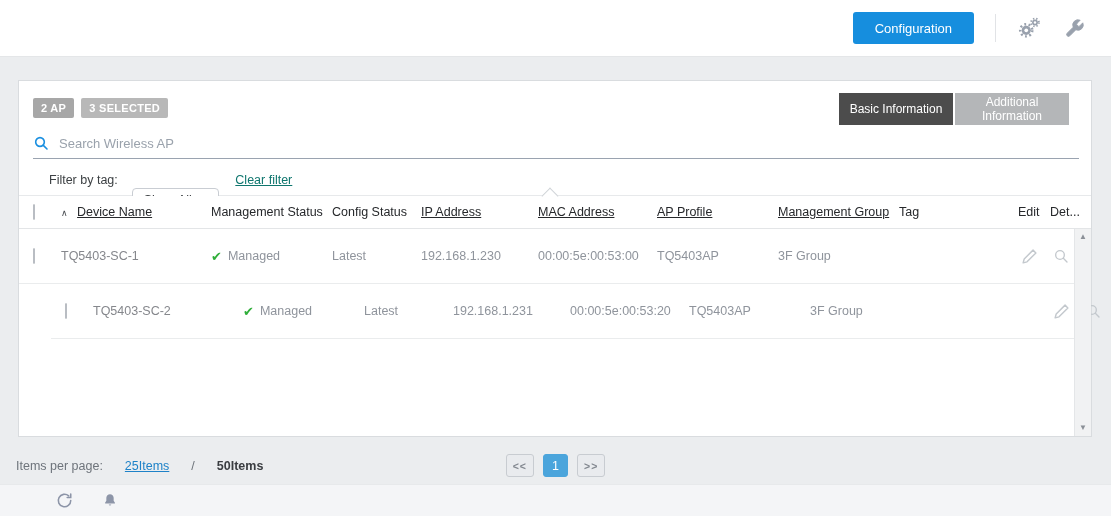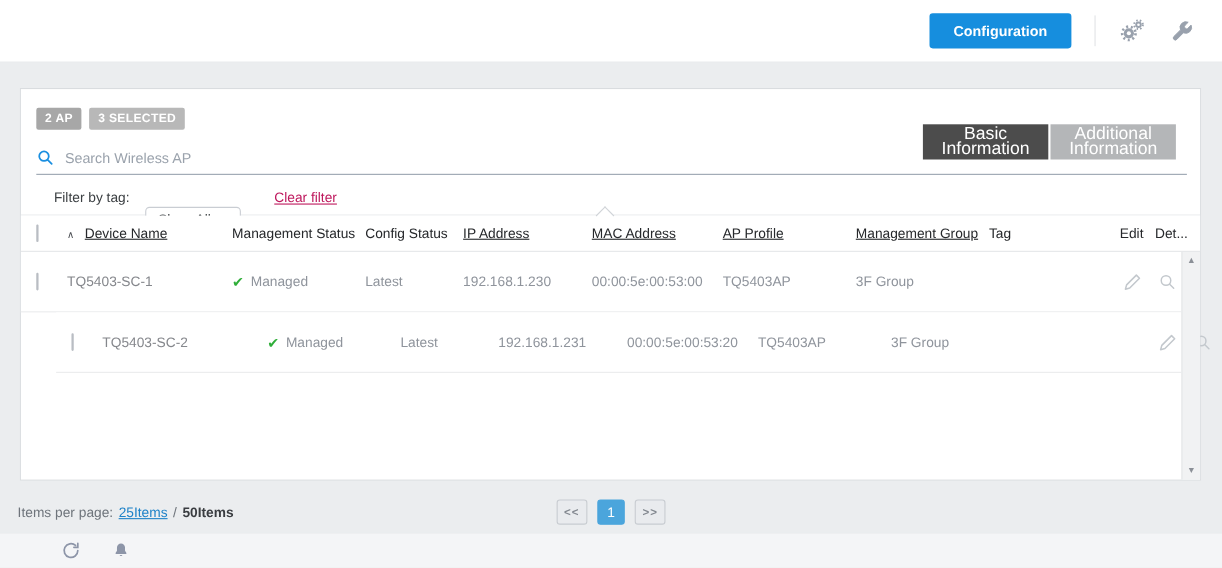--- a/index.html
+++ b/index.html
@@ -4,52 +4,52 @@
 <style>
   * { margin:0; padding:0; box-sizing:border-box; }
   body { font-family:"Liberation Sans", sans-serif; background:#ebedef; }
   .stage { position:relative; width:1111px; height:516px; background:#ebedef; overflow:hidden; }
 
   
   .top-bar { position:absolute; top:0; left:0; width:1111px; height:57px; background:#fff;
     border-bottom:1px solid #e4e6e8; display:flex; align-items:center; justify-content:flex-end;
     padding-right:25px; gap:21px; }
   .config-btn { height:32px; padding:0 22px; background:#168ede; color:#fff; font-size:13px;
-    border:none; border-radius:3px; cursor:pointer; font-family:"Liberation Sans", sans-serif;font-weight:bold; }
+    border:none; border-radius:3px; cursor:pointer; font-family:"Liberation Sans", sans-serif; }
   .tb-divider { width:1px; height:28px; background:#e1e3e6; }
   .tb-icon { display:flex; align-items:center; justify-content:center; width:24px; height:24px; cursor:pointer; }
 
   
   .card { position:absolute; left:18px; top:80px; width:1074px; height:357px; background:#fff;
     border:1px solid #d9dcdf; }
 
   .badges { position:absolute; left:14px; top:17px; display:flex; gap:7px; }
   .badge { color:#fff; font-size:11px; font-weight:bold; padding:4px 8px; border-radius:2px; letter-spacing:.3px; }
   .badge-ap { background:#a7a7a7; }
   .badge-sel { background:#b8b8b8; }
 
   .tabs { position:absolute; right:22px; top:12px; display:flex; gap:2px; }
   .tab { width:114px; height:32px; display:flex; align-items:center; justify-content:center; text-align:center;
-    font-size:16px; line-height:14px; color:#fff; cursor:pointer; padding:0 6px;margin-top:20px; }
+    font-size:12px; line-height:14px; color:#fff; cursor:pointer; padding:0 6px; }
   .tab-active { background:#4c4c4c; }
   .tab-inactive { background:#b4b6b8; }
 
   .search-row { position:absolute; left:14px; right:12px; top:47px; height:31px;
     border-bottom:1px solid #9aa3b0; display:flex; align-items:center; gap:10px; }
   .search-row input { border:none; outline:none; flex:1; font-size:13px; color:#333;
     font-family:"Liberation Sans", sans-serif; background:transparent; }
   .search-row input::placeholder { color:#9aa2ac; }
 
   .filter-row { position:absolute; left:0; right:0; top:84px; height:31px; border-bottom:1px solid #e7e9eb;
     display:flex; align-items:center; padding-left:30px; }
   .filter-label { font-size:12.5px; color:#3c4043; }
   .filter-dd { margin-left:14px; height:25px; padding:0 11px; border:1px solid #c9cdd3; border-radius:4px;
     background:#fff; display:flex; align-items:center; gap:9px; font-size:12.5px; color:#3c4043; cursor:pointer;margin-top:40px; }
   .filter-dd .caret { font-size:9px; color:#5b86b8; }
-  .clear-link { margin-left:30px; font-size:12.5px; color:#be185d; text-decoration:underline; cursor:pointer; }
+  .clear-link { margin-left:16px; font-size:12.5px; color:#0f766e; text-decoration:underline; cursor:pointer; }
 
   .notch { position:absolute; left:525px; top:109px; width:12px; height:12px; background:#fff;
     border-left:1px solid #d0d4d8; border-top:1px solid #d0d4d8; transform:rotate(45deg); z-index:2; }
 
   .grid-cols { display:grid; grid-template-columns:28px 150px 121px 89px 117px 119px 121px 121px 119px 32px auto;
     align-items:center; padding-left:14px; }
   .thead { position:absolute; left:0; right:0; top:115px; height:33px; border-bottom:1px solid #e3e5e7;
     font-size:12.5px; color:#26282b; background:#fff; }
   .th-sort { text-decoration:underline; cursor:pointer; color:#26282b; }
   .sort-caret { font-size:9px; color:#4a4d52; margin-right:6px; }
@@ -64,21 +64,21 @@
   .cell-status { display:flex; align-items:center; }
   .icon-btn { display:flex; align-items:center; justify-content:center; width:22px; height:22px; cursor:pointer; }
 
   .scrollbar { position:absolute; right:0; top:148px; bottom:0; width:17px; background:#f1f2f3;
     border-left:1px solid #e4e6e8; display:flex; flex-direction:column; justify-content:space-between;
     align-items:center; padding:4px 0; }
   .scroll-arrow { font-size:8px; color:#8b9097; cursor:pointer; line-height:1; }
 
   
   .items-per-page { position:absolute; left:16px; top:459px; font-size:12.5px; color:#6e747b;
-    display:flex; gap:5px; align-items:center; }
+    display:flex; gap:22px; align-items:center; }
   .ipp-link { color:#1e82c8; text-decoration:underline; cursor:pointer; }
   .ipp-current { color:#3a3d41; font-weight:bold; }
 
   .pagination { position:absolute; left:0; right:0; top:454px; display:flex; justify-content:center;
     gap:9px; align-items:center; }
   .page-btn { height:23px; min-width:25px; padding:0 6px; background:#e9ebee; border:1px solid #c8ccd1;
     border-radius:3px; color:#82878f; font-size:10.5px; font-weight:bold; letter-spacing:1px;
     display:flex; align-items:center; justify-content:center; cursor:pointer; }
   .page-current { height:23px; width:25px; background:#4ba5dc; border:1px solid #4ba5dc; border-radius:3px;
     color:#fff; font-size:12.5px; display:flex; align-items:center; justify-content:center; cursor:pointer; }

